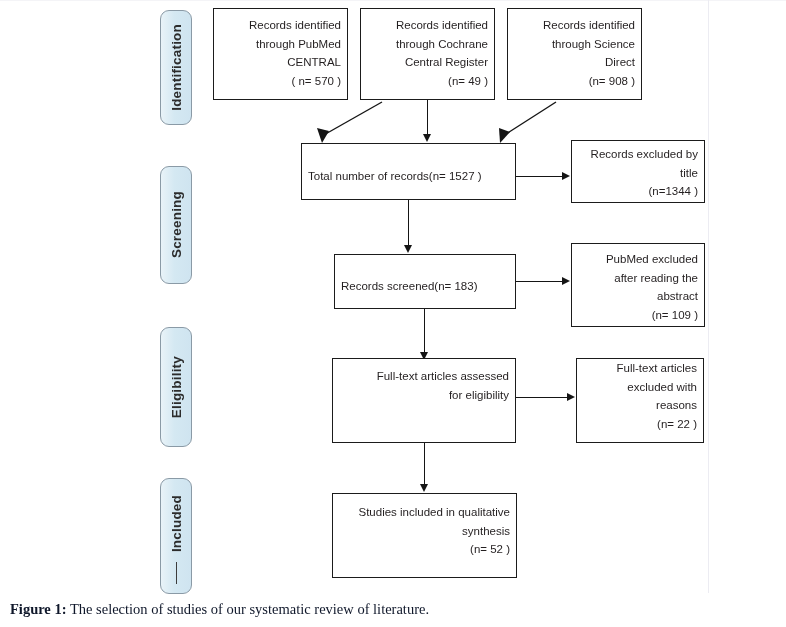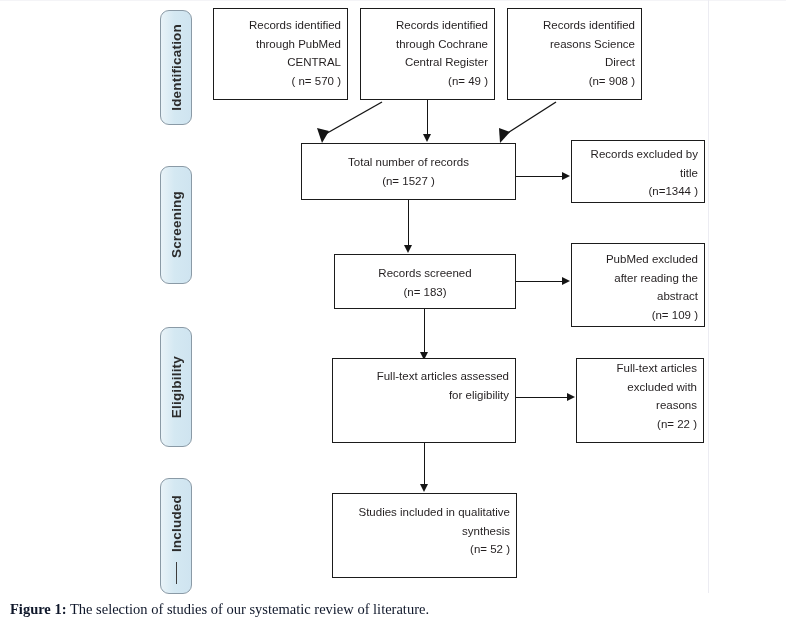--- a/index.html
+++ b/index.html
@@ -74,21 +74,20 @@
     border: 1.4px solid #1b1b1b;
     background: #ffffff;
     padding: 7px 6px 0 6px;
     text-align: right;
     font-size: 11.5px;
     line-height: 1.62;
     color: #231f20;
   }
   .flow-box.center-mid {
     display: flex;
-    flex-direction: column;
     justify-content: flex-start;
     align-items: center;
   }
   .flow-box .line {
     display: block;
     white-space: nowrap;
   }
 
   
   .conn {
@@ -167,21 +166,21 @@
 
   <div class="flow-box" style="left:360px; top:8px; width:135px; height:92px;">
     <span class="line">Records identified</span>
     <span class="line">through Cochrane</span>
     <span class="line">Central Register</span>
     <span class="line">(n= 49 )</span>
   </div>
 
   <div class="flow-box" style="left:507px; top:8px; width:135px; height:92px;">
     <span class="line">Records identified</span>
-    <span class="line">reasons Science</span>
+    <span class="line">through Science</span>
     <span class="line">Direct</span>
     <span class="line">(n= 908 )</span>
   </div>
 
   <svg class="diag" style="left:300px; top:100px;" width="90" height="45" viewBox="0 0 90 45">
     <line x1="82" y1="2" x2="22" y2="36" stroke="#151515" stroke-width="1.4"></line>
     <polygon points="22,43 17,28 29,31" fill="#151515"></polygon>
   </svg>
 
   <div class="conn conn-v" style="left:427px; top:100px; height:35px;"></div>

